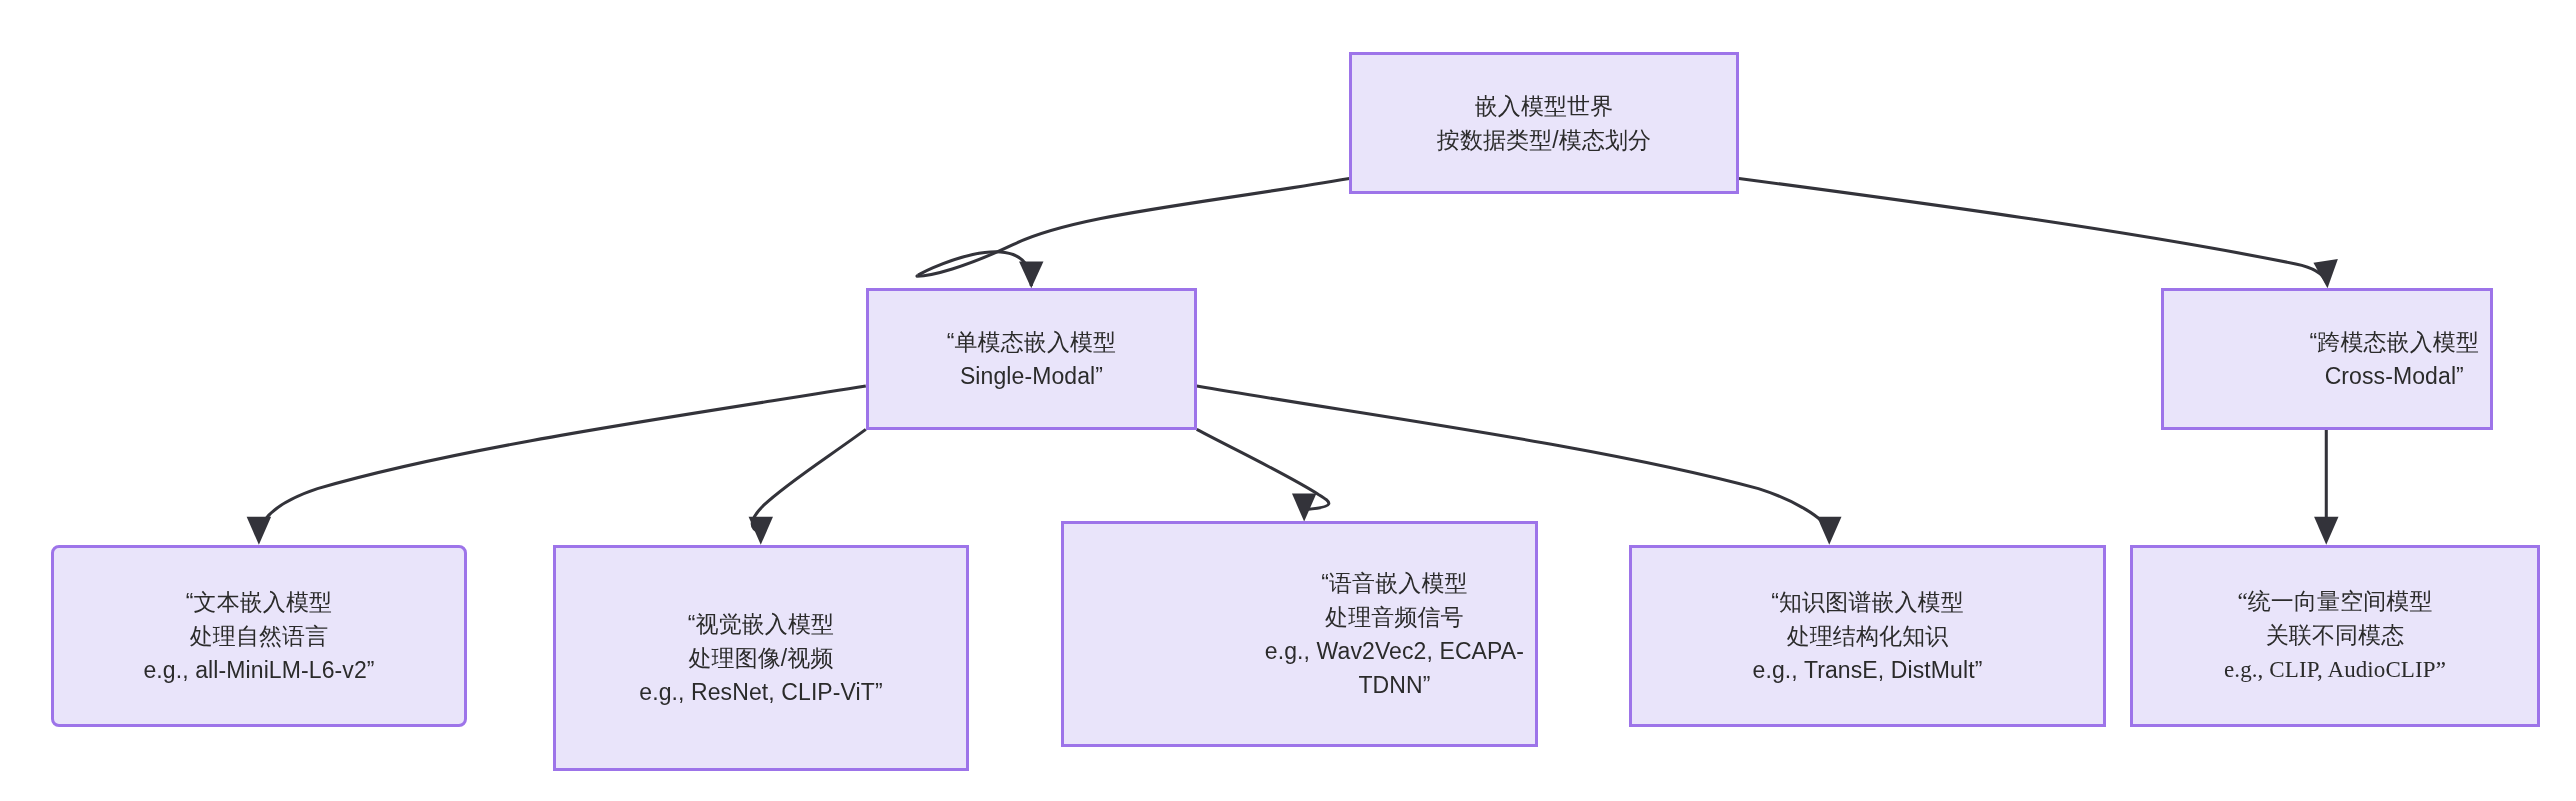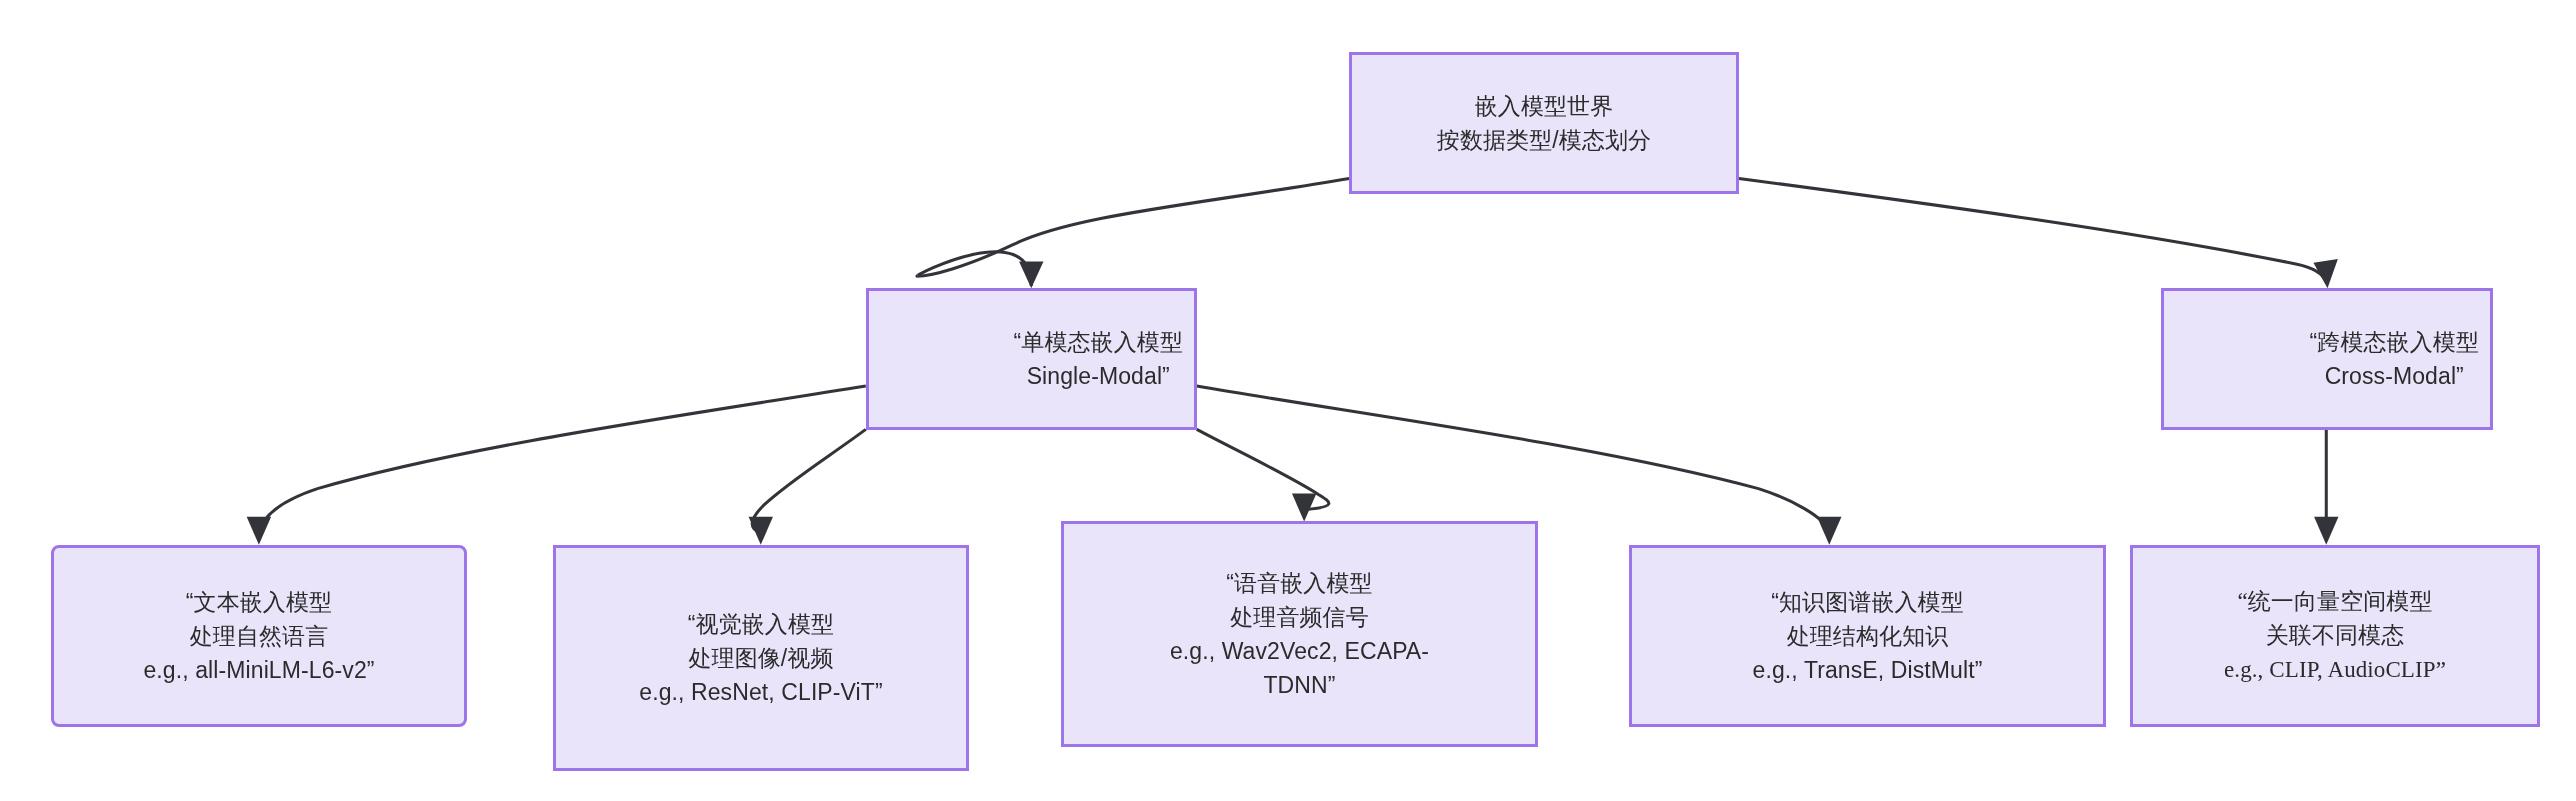--- a/index.html
+++ b/index.html
@@ -96,21 +96,21 @@
       <path class="edge-path" d="M 3810 703 L 3810 872"></path>
       <path class="arrow-head" d="M 3810 892 L 3790 846 L 3830 846 Z"></path>
     </g>
   </svg>
 
   <div class="node" style="left:1349px; top:52px; width:390px; height:142px;">
     <span class="txt">嵌入模型世界
 按数据类型/模态划分</span>
   </div>
 
-  <div class="node" style="left:866px; top:288px; width:331px; height:142px;justify-content:flex-end;">
+  <div class="node" style="left:866px; top:288px; width:331px; height:142px;">
     <span class="txt">“单模态嵌入模型
 Single-Modal”</span>
   </div>
 
   <div class="node" style="left:2161px; top:288px; width:332px; height:142px;justify-content:flex-end;">
     <span class="txt">“跨模态嵌入模型
 Cross-Modal”</span>
   </div>
 
   <div class="node" style="left:51px; top:545px; width:416px; height:182px;border-radius:8px;">
@@ -118,21 +118,21 @@
 处理自然语言
 e.g., all-MiniLM-L6-v2”</span>
   </div>
 
   <div class="node" style="left:553px; top:545px; width:416px; height:226px;">
     <span class="txt">“视觉嵌入模型
 处理图像/视频
 e.g., ResNet, CLIP-ViT”</span>
   </div>
 
-  <div class="node" style="left:1061px; top:521px; width:477px; height:226px;">
+  <div class="node" style="left:1061px; top:521px; width:477px; height:226px;justify-content:flex-end;">
     <span class="txt">“语音嵌入模型
 处理音频信号
 e.g., Wav2Vec2, ECAPA-
 TDNN”</span>
   </div>
 
   <div class="node" style="left:1629px; top:545px; width:477px; height:182px;">
     <span class="txt">“知识图谱嵌入模型
 处理结构化知识
 e.g., TransE, DistMult”</span>

